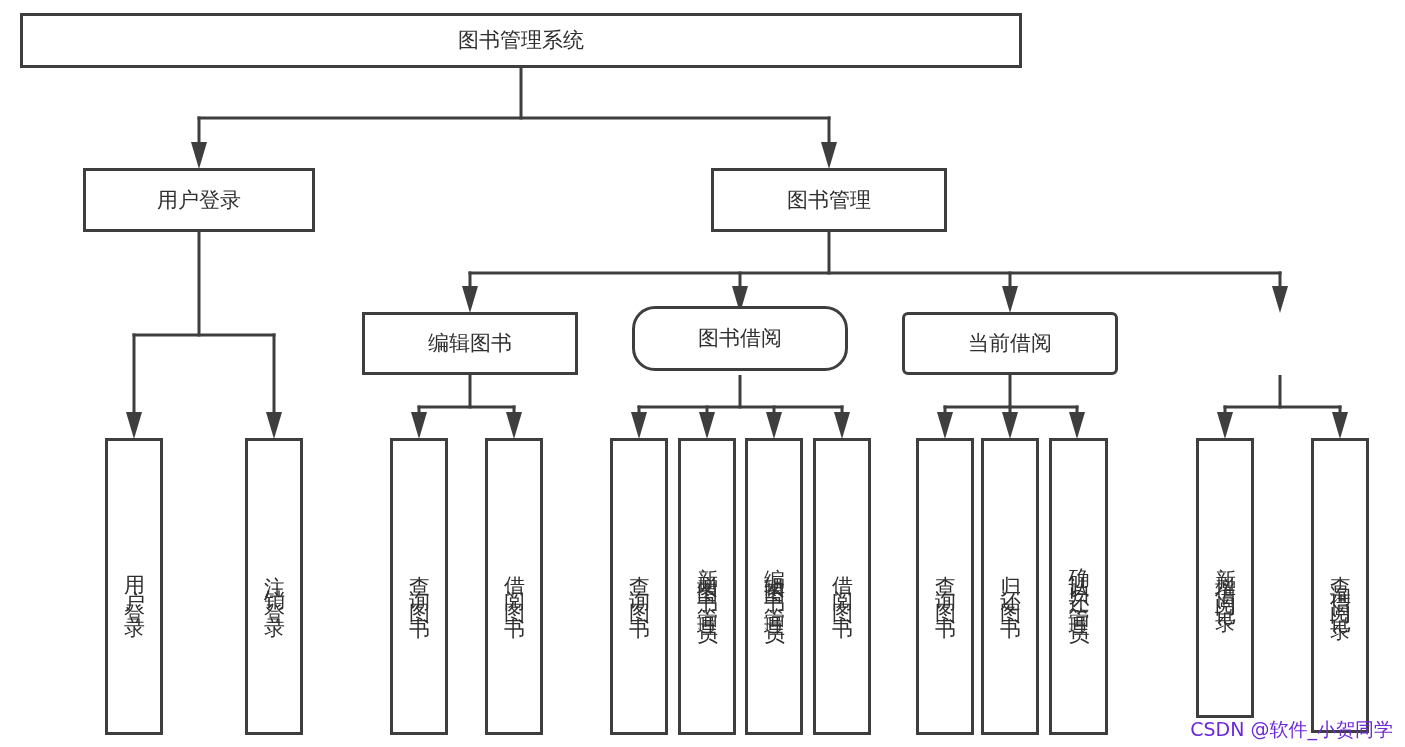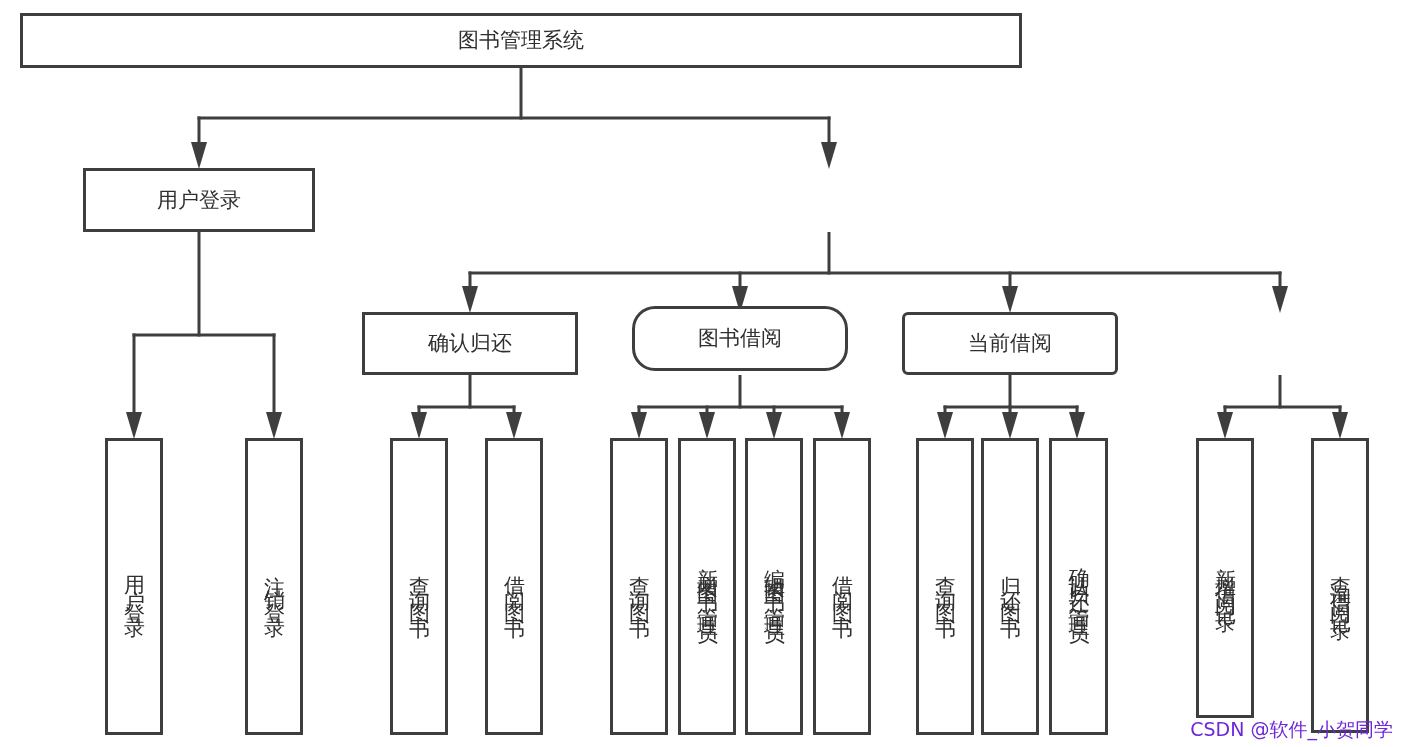--- a/index.html
+++ b/index.html
@@ -123,23 +123,26 @@
     </g>
   </svg>
 
   <div class="box" style="left:20px; top:13px; width:1002px; height:55px;">
     <span>图书管理系统</span>
   </div>
 
   <div class="box" style="left:83px; top:168px; width:232px; height:64px;">
     <span>用户登录</span>
   </div>
+  <div class="box" style="left:711px; top:168px; width:236px; height:64px;">
+    <span>图书管理</span>
+  </div>
 
   <div class="box" style="left:362px; top:312px; width:216px; height:63px;">
-    <span>确认归还</span>
+    <span>编辑图书</span>
   </div>
   <div class="box" style="left:632px; top:306px; width:216px; height:65px;border-radius:23px;">
     <span>图书借阅</span>
   </div>
   <div class="box" style="left:902px; top:312px; width:216px; height:63px;border-radius:6px;">
     <span>当前借阅</span>
   </div>
 
   <div class="box leaf v4" style="left:105px; top:438px; width:58px; height:297px;">
     <span>用户登录</span>

